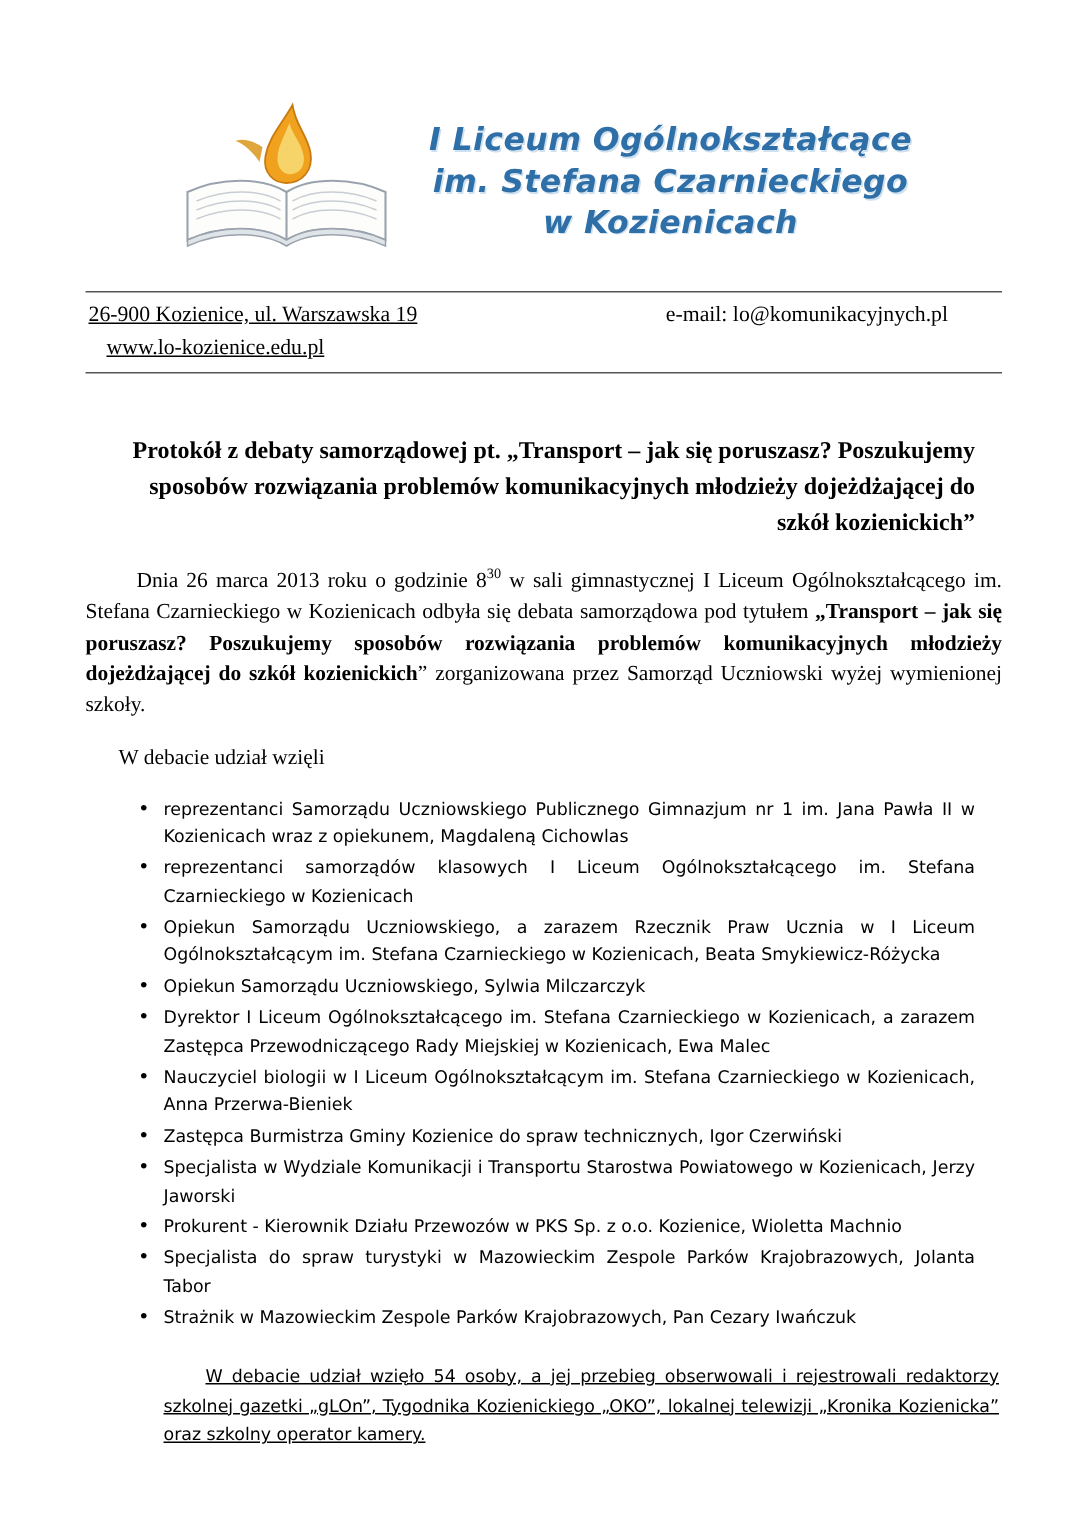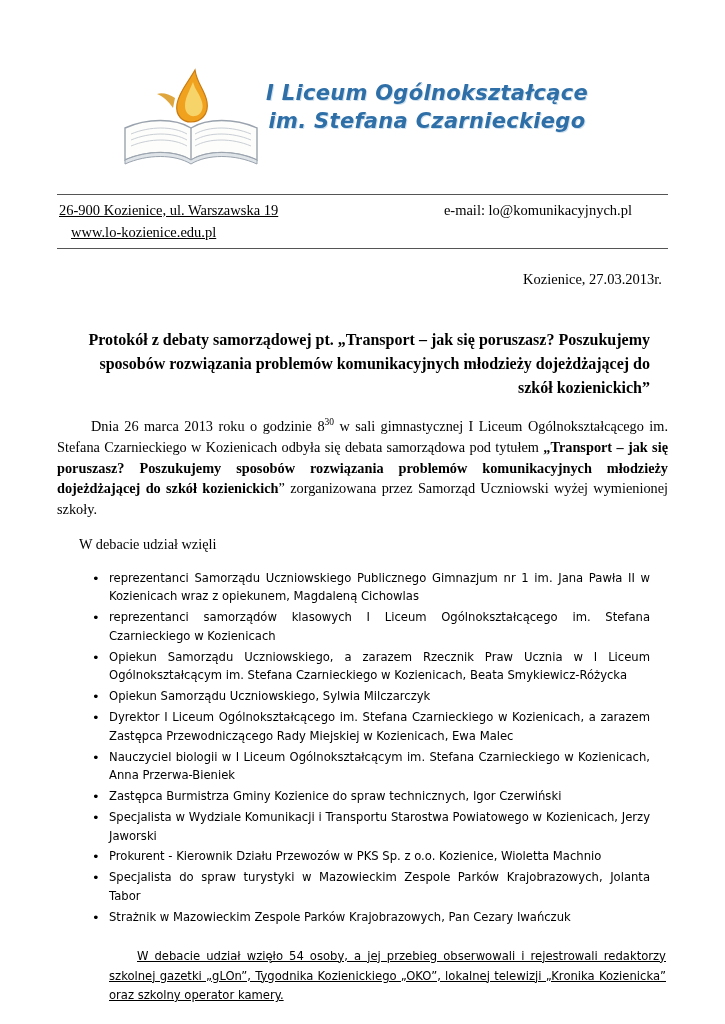--- a/index.html
+++ b/index.html
@@ -31,21 +31,21 @@
   }
   .logo-art {
     position: absolute;
     left: 60px;
     top: 6px;
     width: 150px;
     height: 110px;
   }
   .school-name {
     position: absolute;
-    left: 160px;
+    left: 180px;
     top: 22px;
     width: 420px;
     text-align: center;
     font-family: "DejaVu Sans", sans-serif;
     font-weight: bold;
     font-style: italic;
     font-size: 21px;
     line-height: 1.32;
     color: #2f6fa8;
     letter-spacing: 0.3px;
@@ -157,38 +157,38 @@
       <path d="M14 76 C33 68 56 68 70 76" stroke="#c9ced4" stroke-width="1" fill="none"></path>
       <path d="M14 82 C33 74 56 74 70 82" stroke="#c9ced4" stroke-width="1" fill="none"></path>
       <path d="M78 70 C92 62 115 62 134 70" stroke="#c9ced4" stroke-width="1" fill="none"></path>
       <path d="M78 76 C92 68 115 68 134 76" stroke="#c9ced4" stroke-width="1" fill="none"></path>
       <path d="M78 82 C92 74 115 74 134 82" stroke="#c9ced4" stroke-width="1" fill="none"></path>
       <path d="M8 96 C30 86 58 86 74 96 C90 86 118 86 140 96 L140 100 C118 90 90 90 74 100 C58 90 30 90 8 100 Z" fill="#dfe4e9" stroke="#9aa3ad" stroke-width="1"></path>
     </svg>
     <div class="school-name">
       <span class="l1">I Liceum Ogólnokształcące</span>
       <span class="l2">im. Stefana Czarnieckiego</span>
+      <span class="l3">w Kozienicach</span>
     </div>
   </div>
 
   <hr class="rule top">
 
   <div class="contact">
     <div class="col-left">
       <span>26-900 Kozienice, ul. Warszawska 19</span>
       <span class="indent">www.lo-kozienice.edu.pl</span>
     </div>
     <div class="col-right">
       <span class="indent2">e-mail: lo@komunikacyjnych.pl</span>
     </div>
   </div>
 
   <hr class="rule bottom">
 
-  <div class="date-line">Kozienice, 27.03.2013r.</div>
 
   <div class="doc-title">Protokół z debaty samorządowej pt. „Transport – jak się poruszasz? Poszukujemy sposobów rozwiązania problemów komunikacyjnych młodzieży dojeżdżającej do szkół kozienickich”</div>
 
   <p class="para first">
     <span>Dnia 26 marca 2013 roku o godzinie 8</span><sup>30</sup><span> w sali gimnastycznej I Liceum Ogólnokształcącego im. Stefana Czarnieckiego w Kozienicach odbyła się debata samorządowa pod tytułem </span><b>„Transport – jak się poruszasz? Poszukujemy sposobów rozwiązania problemów komunikacyjnych młodzieży dojeżdżającej do szkół kozienickich</b><span>” zorganizowana przez Samorząd Uczniowski wyżej wymienionej szkoły.</span>
   </p>
 
   <p class="para small-indent">W debacie udział wzięli</p>
 
   <ul class="bullets">

